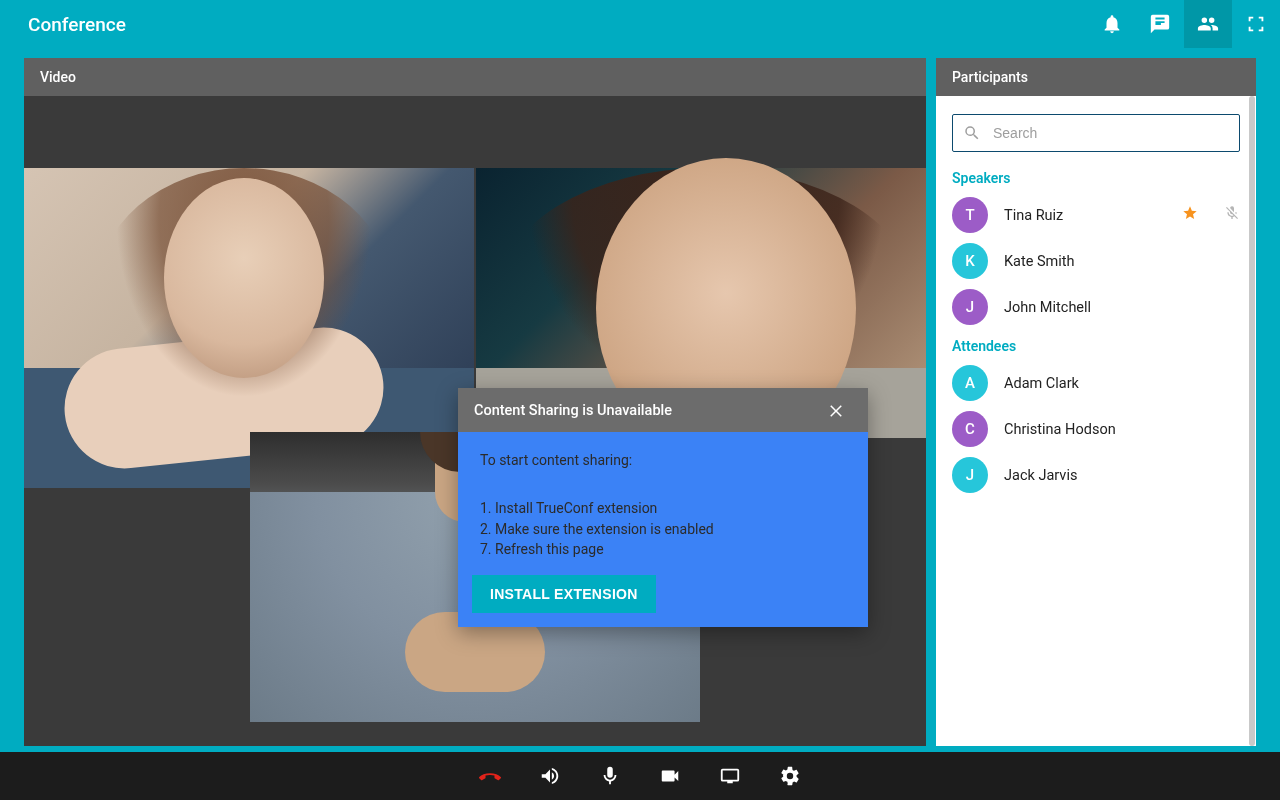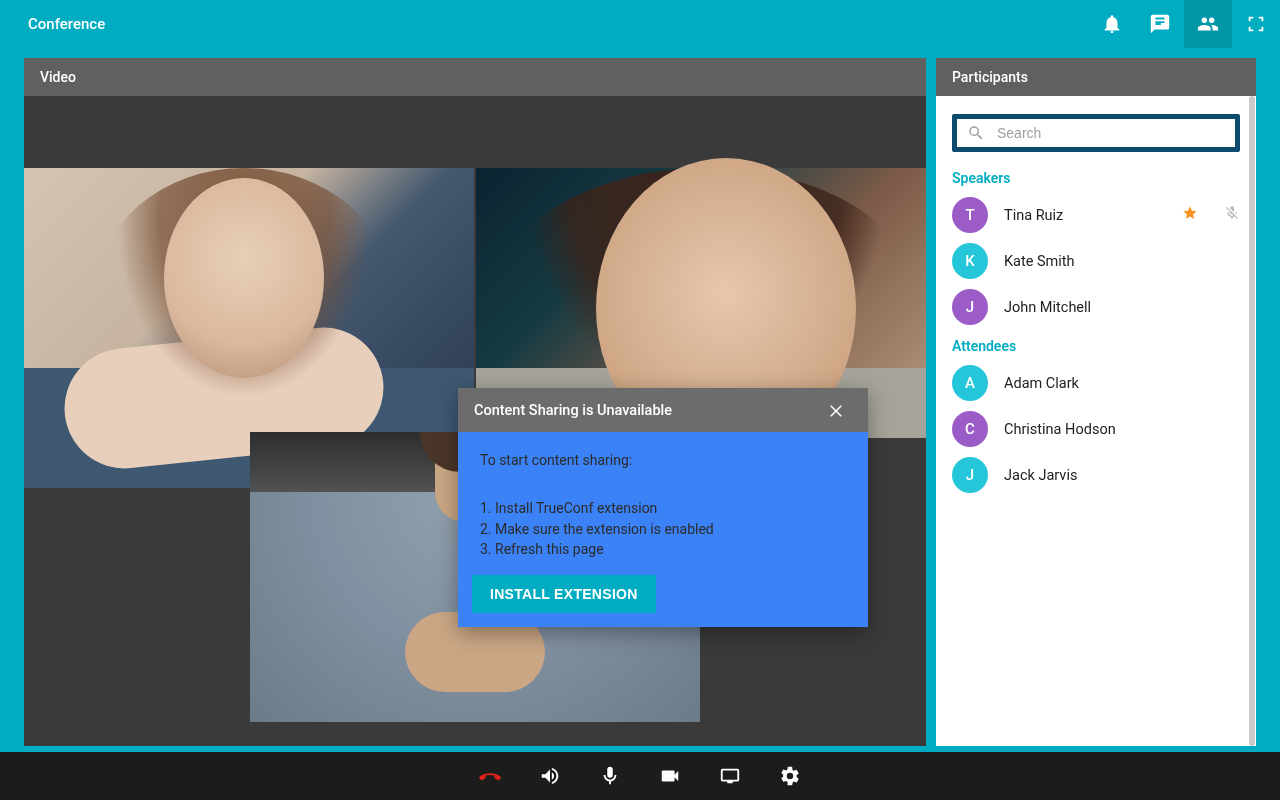--- a/index.html
+++ b/index.html
@@ -1,21 +1,21 @@
 <!DOCTYPE html>
 <html><head>
 <meta charset="utf-8">
 <style>
   * { box-sizing: border-box; margin: 0; padding: 0; }
   html, body { width: 1280px; height: 800px; overflow: hidden; font-family: -apple-system, BlinkMacSystemFont, "Segoe UI", Roboto, Arial, sans-serif; }
   .viewport { width: 1280px; height: 800px; background: #00acc1; position: relative; display: flex; flex-direction: column; }
 
   
   .topbar { height: 48px; display: flex; align-items: center; padding: 0 0 0 28px; color: #fff; }
-  .topbar-title { font-size: 15px; font-weight: 500; flex: 1; }
+  .topbar-title { font-size: 19px; font-weight: 500; flex: 1; }
   .topbar-icons { display: flex; height: 48px; }
   .topbar-icon { width: 48px; height: 48px; display: flex; align-items: center; justify-content: center; cursor: pointer; }
   .topbar-icon.active { background: #0097a7; }
   .topbar-icon svg { fill: #fff; width: 22px; height: 22px; }
 
   
   .middle { flex: 1; display: flex; gap: 10px; padding: 10px 24px 6px 24px; min-height: 0; }
   .panel { background: #3a3a3a; display: flex; flex-direction: column; }
   .panel-header { height: 38px; background: #606060; color: #fff; display: flex; align-items: center; padding: 0 16px; font-size: 14px; font-weight: 500; }
   .panel-body { flex: 1; min-height: 0; }
@@ -39,21 +39,21 @@
   .tile2 .coat { position:absolute; width:450px; height:70px; left:0; top:200px; background:#a6a39a;}
   .tile3 .shirt{ position:absolute; width:450px; height:230px; left:0; top:60px; background: radial-gradient(ellipse at 50% 0%, #92a1ad 0%, #8190a0 50%, #6c7b88 100%);}
   .tile3 .neck { position:absolute; width:80px; height:60px; left:185px; top:30px; background:#caa684; border-radius:0 0 30px 30px;}
   .tile3 .hands{ position:absolute; width:140px; height:80px; left:155px; top:180px; background:#caa684; border-radius:40px;}
   .tile3 .beard{ position:absolute; width:110px; height:40px; left:170px; top:0; background:#4a3628; border-radius:0 0 55px 55px;}
 
   .participants-panel { width: 320px; }
   .participants-body { background: #fff; display: flex; flex-direction: column; position: relative; }
   .participants-scroll { position:absolute; right:1px; top:0; bottom:0; width:6px; background:#c9c9c9; border-radius:3px;}
   .search-wrap { padding: 18px 16px 10px 16px; }
-  .search-box { display:flex; align-items:center; height:38px; border:5px solid #0c4a6e; border-radius:2px; padding:0 10px; color:#9e9e9e; }
+  .search-box { display:flex; align-items:center; height:38px; border:1px solid #0c4a6e; border-radius:2px; padding:0 10px; color:#9e9e9e; }
   .search-box svg { width:18px; height:18px; fill:#9e9e9e; margin-right:12px; flex:none;}
   .search-box input { border:0; outline:0; font-size:14px; flex:1; color:#333; }
   .search-box input::placeholder{ color:#9e9e9e;}
   .section-label { color:#00acc1; font-weight:600; font-size:14px; padding: 8px 16px 6px; }
   .plist { display:flex; flex-direction:column; }
   .prow { display:flex; align-items:center; height:46px; padding:0 16px; gap:16px; }
   .avatar { width:36px; height:36px; border-radius:50%; color:#fff; display:flex; align-items:center; justify-content:center; font-size:15px; font-weight:500; flex:none;}
   .pname { flex:1; font-size:14.5px; color:#222; }
   .pstar svg { width:16px; height:16px; fill:#f7931e; }
   .pmic svg { width:16px; height:16px; fill:#b5b5b5; }
@@ -137,21 +137,21 @@
             <span class="dialog-close">
               <svg viewBox="0 0 24 24">
                   <path d="M18.3 5.71 12 12.01l-6.3-6.3L4.29 7.12l6.3 6.29-6.3 6.3 1.41 1.41 6.3-6.3 6.3 6.3 1.41-1.41-6.3-6.3 6.3-6.29z"></path>
                 </svg>
             </span>
           </div>
           <div class="dialog-body">
             <div class="intro">To start content sharing:</div>
             <div class="step">1. Install TrueConf extension</div>
             <div class="step">2. Make sure the extension is enabled</div>
-            <div class="step">3. Refresh this page</div>
+            <div class="step">7. Refresh this page</div>
           </div>
           <div class="dialog-actions">
             <button class="btn-primary">INSTALL EXTENSION</button>
           </div>
         </div>
       </div>
     </div>
 
     <div class="panel participants-panel">
       <div class="panel-header">Participants</div>

